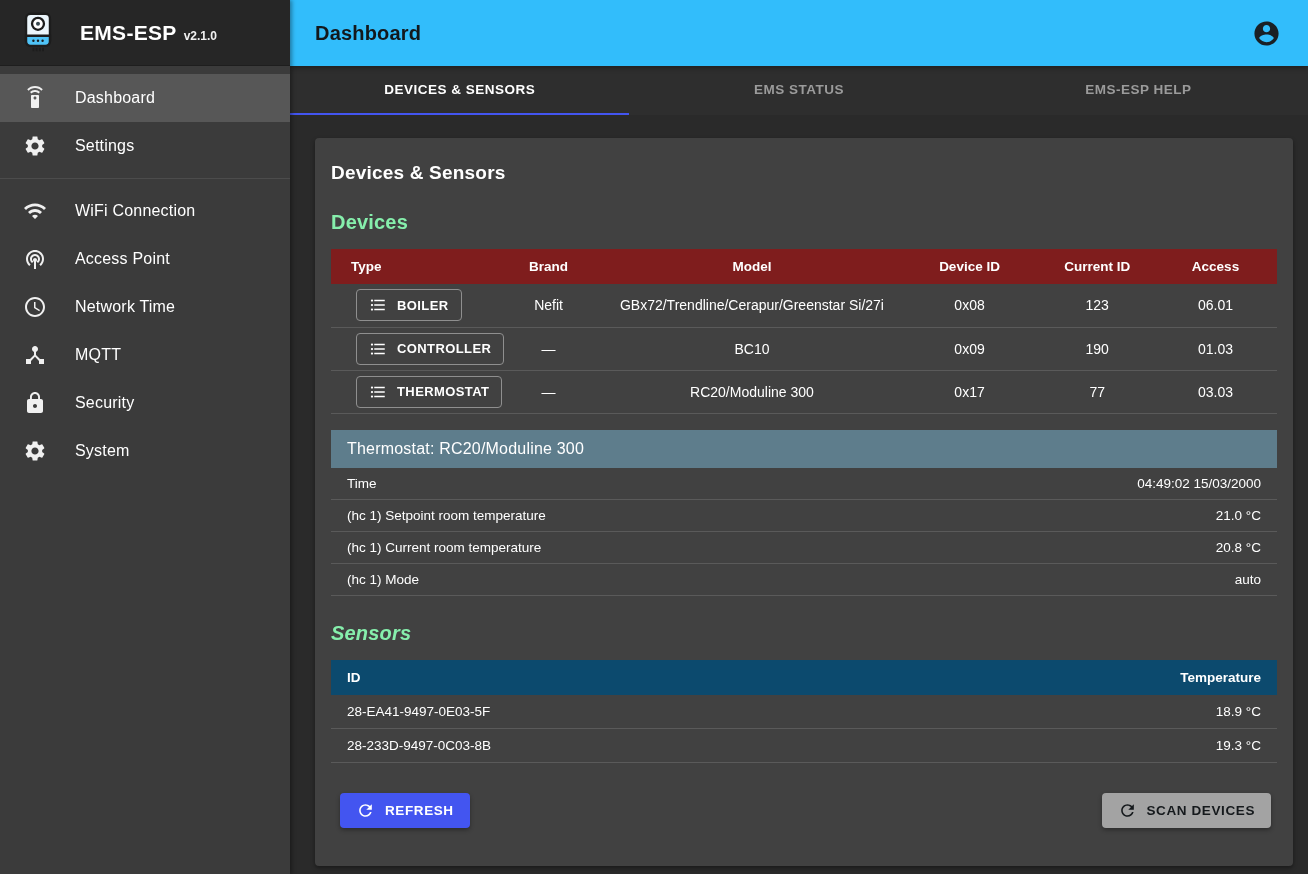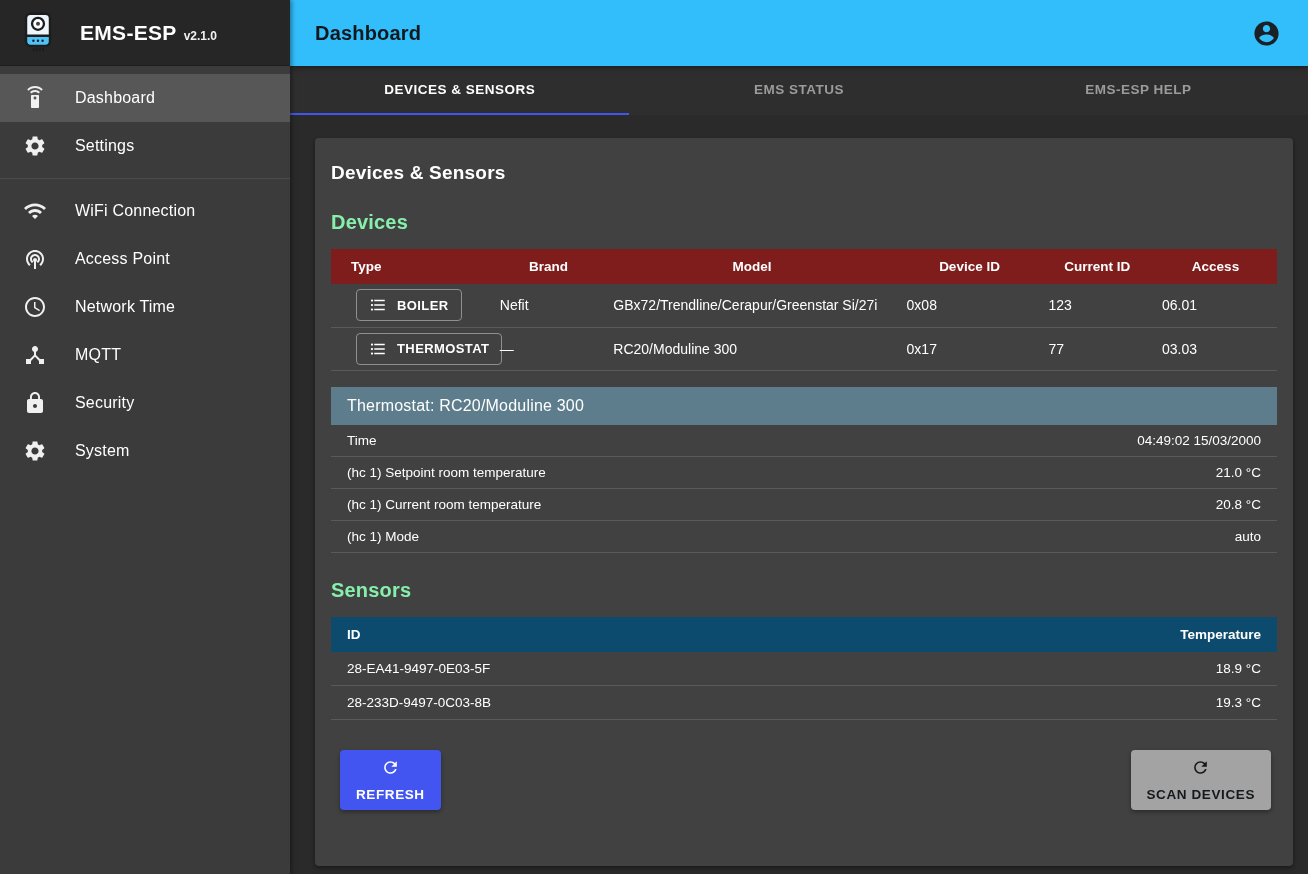--- a/index.html
+++ b/index.html
@@ -33,48 +33,48 @@
 
   .tabbar { height: 49px; background: #2e2e2e; display: flex; }
   .tab { flex: 1; display: flex; align-items: center; justify-content: center; font-size: 13.5px; font-weight: 700; letter-spacing: .5px; color: #9b9b9b; cursor: pointer; border-bottom: 2px solid transparent; }
   .tab.active { color: #ffffff; border-bottom: 2px solid #4355f0; }
 
   .content { flex: 1; background: #2a2a2a; padding: 23px 15px 8px 25px; }
   .card { background: #414141; border-radius: 4px; box-shadow: 0 2px 4px rgba(0,0,0,.4); height: 728px; padding: 15px 16px 20px 16px; overflow: hidden; }
 
   .card-title { font-size: 19px; font-weight: 700; color: #fff; margin: 9px 0 27px 0; letter-spacing: .2px; }
   .section-heading { font-size: 20px; font-weight: 700; color: #86efac; margin: 0 0 15px 0; letter-spacing: .2px; }
-  .section-heading.sensors { margin-top: 26px; }
+  .section-heading.sensors { margin-top: 26px; font-style: italic; }
 
   
   table.devices { width: 100%; border-collapse: collapse; table-layout: fixed; }
   table.devices col.c-type { width: 17%; } table.devices col.c-brand { width: 12%; }
   table.devices col.c-model { width: 31%; } table.devices col.c-devid { width: 15%; }
   table.devices col.c-prodid { width: 12%; } table.devices col.c-ver { width: 13%; }
   table.devices th { background: #7f1d1d; color: #fff; font-size: 13.5px; font-weight: 700; padding: 10px 8px; text-align: center; }
   table.devices th:first-child { text-align: left; padding-left: 20px; }
-  table.devices td { font-size: 14px; font-weight: 500; color: #fff; text-align: left; padding: 5px 8px; border-bottom: 1px solid #5a5a5a; height: 43px; }
+  table.devices td { font-size: 14px; font-weight: 500; color: #fff; text-align: center; padding: 5px 8px; border-bottom: 1px solid #5a5a5a; height: 43px; }
   table.devices td:first-child { text-align: left; padding-left: 9px; }
   .type-btn { display: inline-flex; align-items: center; gap: 10px; background: transparent; border: 1px solid #8f8f8f; border-radius: 4px; color: #fff; font-family: "Liberation Sans", sans-serif; font-size: 13px; font-weight: 700; letter-spacing: .4px; padding: 6px 12px; cursor: pointer; margin-left: 16px; }
   .type-btn svg { width: 18px; height: 18px; fill: #fff; }
 
   
   .device-banner { margin-top: 16px; background: #5e7d8c; color: #fff; font-size: 16px; padding: 10px 16px; letter-spacing: .2px; }
   .kv-row { display: flex; justify-content: space-between; align-items: center; padding: 8px 16px; border-bottom: 1px solid #5a5a5a; }
   .kv-label, .kv-value { font-size: 13.5px; font-weight: 500; color: #fff; }
 
   
   .sensor-head { display: flex; justify-content: space-between; background: #0c4a6e; padding: 10px 16px; }
   .sensor-head span { font-size: 13.5px; font-weight: 700; color: #fff; }
   .sensor-row { display: flex; justify-content: space-between; padding: 9px 16px; border-bottom: 1px solid #5a5a5a; }
   .sensor-row span { font-size: 13.5px; font-weight: 500; color: #fff; }
 
   
   .actions { display: flex; justify-content: space-between; margin-top: 30px; padding: 0 6px 0 9px; }
-  .btn { display: inline-flex; align-items: center; gap: 10px; border: none; border-radius: 4px; padding: 8px 16px; font-family: "Liberation Sans", sans-serif; font-size: 13.5px; font-weight: 700; letter-spacing: .6px; cursor: pointer; box-shadow: 0 2px 4px rgba(0,0,0,.35); flex-direction: column; }
+  .btn { display: inline-flex; align-items: center; gap: 10px; border: none; border-radius: 4px; padding: 8px 16px; font-family: "Liberation Sans", sans-serif; font-size: 13.5px; font-weight: 700; letter-spacing: .6px; cursor: pointer; box-shadow: 0 2px 4px rgba(0,0,0,.35); }
   .btn svg { width: 19px; height: 19px; }
   .btn-primary { background: #4355f0; color: #fff; }
   .btn-primary svg { fill: #fff; }
   .btn-info { background: #a3a3a3; color: #15191c; margin-left: 28px; }
   .btn-info svg { fill: #15191c; }
 </style>
 </head>
 <body>
 
 <aside class="sidebar">
@@ -206,20 +206,35 @@
             <td>0x08</td>
             <td>123</td>
             <td>06.01</td>
           </tr>
           <tr>
             <td>
               <button class="type-btn">
                 <svg viewBox="0 0 24 24">
                     <path d="M4 10.5c-.83 0-1.5.67-1.5 1.5s.67 1.5 1.5 1.5 1.5-.67 1.5-1.5-.67-1.5-1.5-1.5zm0-6c-.83 0-1.5.67-1.5 1.5S3.17 7.5 4 7.5 5.5 6.83 5.5 6 4.83 4.5 4 4.5zm0 12c-.83 0-1.5.68-1.5 1.5s.68 1.5 1.5 1.5 1.5-.68 1.5-1.5-.67-1.5-1.5-1.5zM7 19h14v-2H7v2zm0-6h14v-2H7v2zm0-8v2h14V5H7z"></path>
                   </svg>
+                <span>CONTROLLER</span>
+              </button>
+            </td>
+            <td>—</td>
+            <td>BC10</td>
+            <td>0x09</td>
+            <td>190</td>
+            <td>01.03</td>
+          </tr>
+          <tr>
+            <td>
+              <button class="type-btn">
+                <svg viewBox="0 0 24 24">
+                    <path d="M4 10.5c-.83 0-1.5.67-1.5 1.5s.67 1.5 1.5 1.5 1.5-.67 1.5-1.5-.67-1.5-1.5-1.5zm0-6c-.83 0-1.5.67-1.5 1.5S3.17 7.5 4 7.5 5.5 6.83 5.5 6 4.83 4.5 4 4.5zm0 12c-.83 0-1.5.68-1.5 1.5s.68 1.5 1.5 1.5 1.5-.68 1.5-1.5-.67-1.5-1.5-1.5zM7 19h14v-2H7v2zm0-6h14v-2H7v2zm0-8v2h14V5H7z"></path>
+                  </svg>
                 <span>THERMOSTAT</span>
               </button>
             </td>
             <td>—</td>
             <td>RC20/Moduline 300</td>
             <td>0x17</td>
             <td>77</td>
             <td>03.03</td>
           </tr>
         </tbody>

